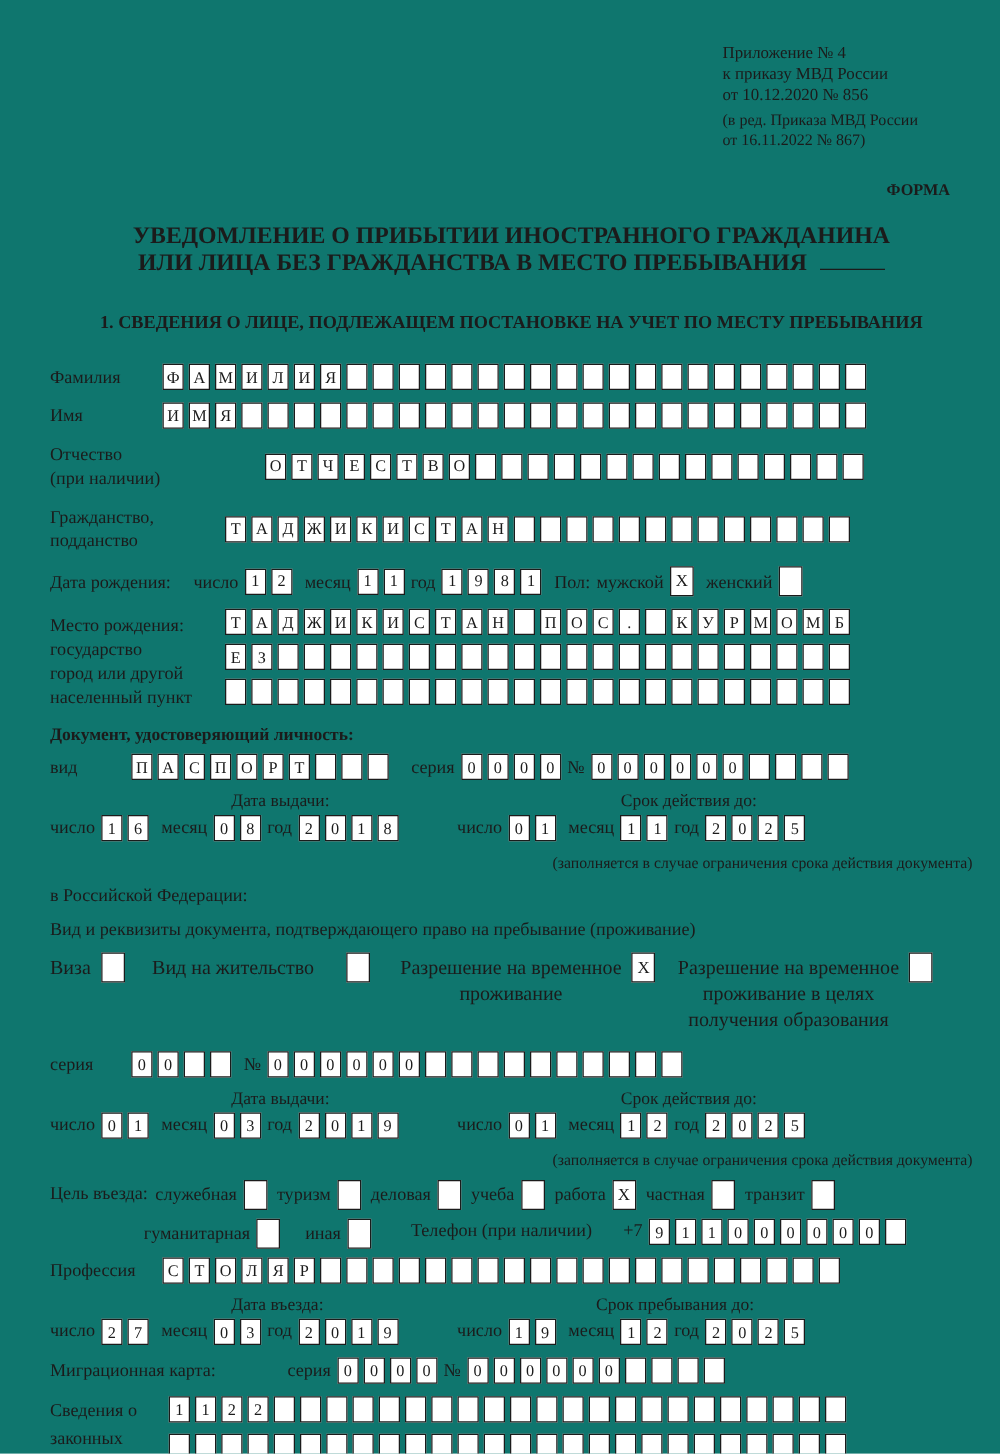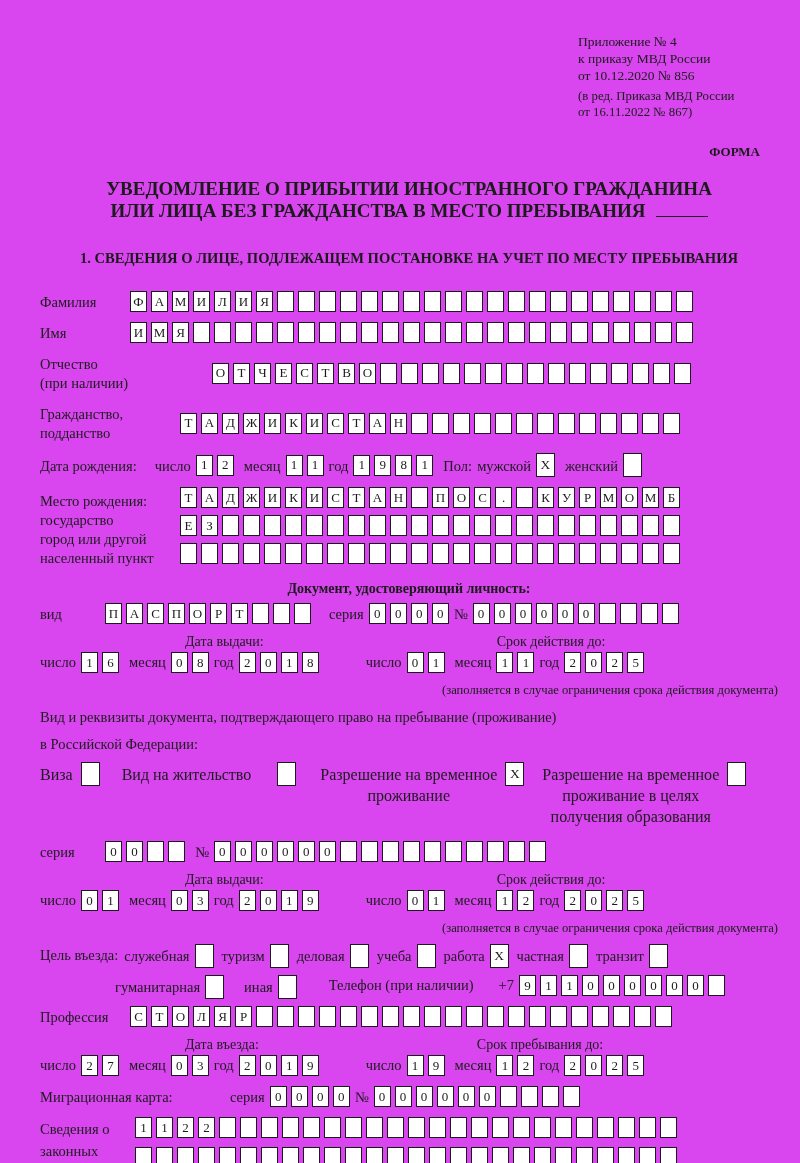--- a/index.html
+++ b/index.html
@@ -1,18 +1,18 @@
 <!DOCTYPE html>
 <html><head>
 <meta charset="utf-8">
 <style>
   * { margin:0; padding:0; box-sizing:border-box; }
   html,body { background:#ffffff; }
   body { width:800px; font-family:"Liberation Serif", serif; color:#1b1b1b; }
-  .page { width:800px; height:1163px; padding:33px 22px 0 40px; overflow:hidden; background:#d946ef; }
+  .page { width:800px; height:1163px; padding:33px 22px 0 40px; overflow:hidden; background:#0f766e; }
 
   
   .appendix { margin-left:538px; font-size:13.5px; line-height:17px; }
   .appendix .rev { font-size:12.8px; line-height:16px; }
   .appendix .rev-first { margin-top:4px; }
   .forma { text-align:right; padding-right:18px; font-weight:bold; font-size:13px; margin-top:24px; }
 
   .title { text-align:center; font-weight:bold; font-size:19px; line-height:22px; margin-top:18px; }
   .blank-line { display:inline-block; width:52px; border-bottom:1.7px solid #1b1b1b; margin-left:10px; vertical-align:baseline; }
 
@@ -21,21 +21,21 @@
   
   .row { display:flex; align-items:center; margin-bottom:10px; font-size:14.5px; }
   .flabel { padding-top:2px; line-height:19px; flex:none; }
   .w90 { width:90px; } .w172 { width:172px; } .w140 { width:140px; } .w65 { width:65px; }
   .cells { display:inline-flex; gap:4px; flex:none; }
   .cell { width:17px; height:21px; border:1.7px solid #1b1b1b; display:inline-flex; align-items:center; justify-content:center; font-size:13px; flex:none; background:#fff; }
   .checkbox .cell { width:19px; height:24px; font-size:13.5px; }
   .dlabel { padding-top:2px; margin:0 5px; flex:none; }
   .stack .cells { display:flex; margin-bottom:7px; }
 
-  .doc-heading { text-align:center; font-weight:bold; font-size:14px; margin:4px 0 6px 0; }
+  .doc-heading { font-weight:bold; font-size:14px; margin:4px 0 6px 0; }
 
   .date-headers { display:flex; font-size:14px; margin-top:4px; }
   .dh1 { margin-left:145px; } .dh2 { margin-left:233px; }
   .dh1b { margin-left:145px; } .dh2b { margin-left:218px; }
   .date-values { margin-top:2px; }
   .dv-left { display:inline-flex; margin-left:0; }
   .dv-right { display:inline-flex; margin-left:42px; }
   .note { text-align:right; font-size:12.6px; margin-top:1px; margin-bottom:8px; }
 
   .intro { font-size:14.5px; line-height:23px; margin-top:4px; }
@@ -402,22 +402,22 @@
       <span class="cells">
           <span class="cell">2</span>
           <span class="cell">0</span>
           <span class="cell">2</span>
           <span class="cell">5</span>
         </span>
     </span>
   </div>
   <div class="note">(заполняется в случае ограничения срока действия документа)</div>
 
+  <div class="intro">в Российской Федерации:</div>
   <div class="intro">Вид и реквизиты документа, подтверждающего право на пребывание (проживание)</div>
-  <div class="intro">в Российской Федерации:</div>
 
   <div class="res-options">
     <span class="opt">
       <span class="olabel">Виза</span>
       <span class="cells checkbox">
           <span class="cell"></span>
         </span>
     </span>
     <span class="opt" style="margin-left:22px">
       <span class="olabel">Вид на жительство</span>

